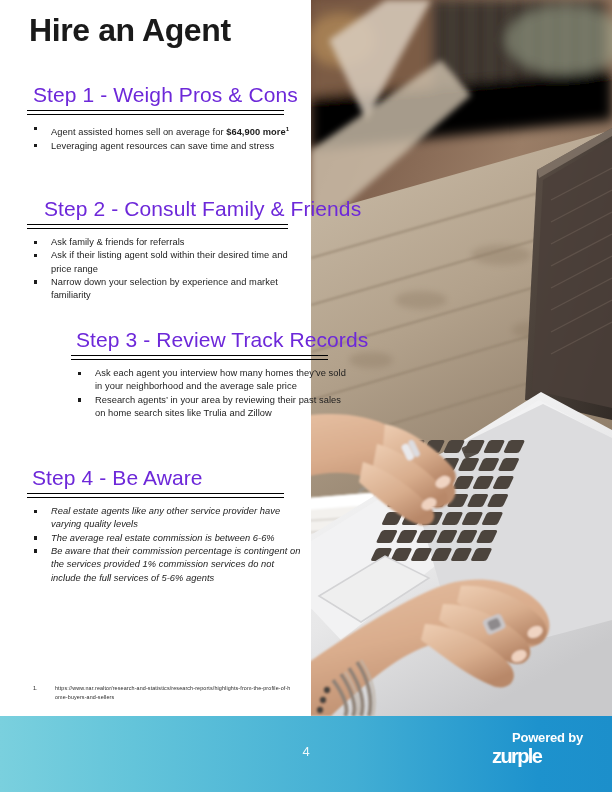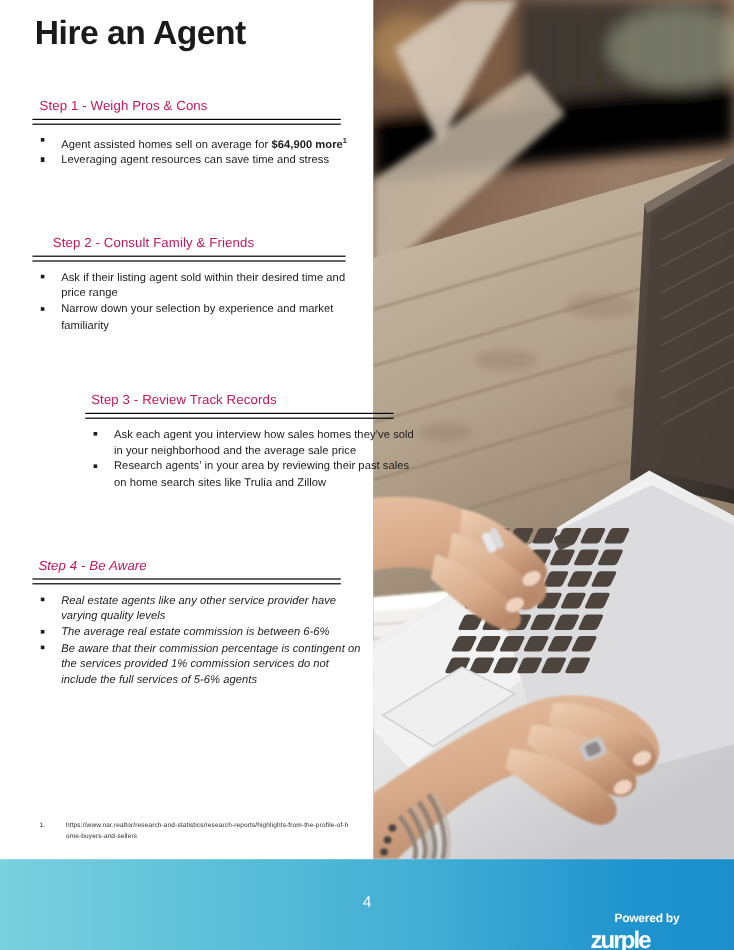--- a/index.html
+++ b/index.html
@@ -31,32 +31,32 @@
   .content {
     position:absolute;
     left:0; top:0;
     width:311px; height:716px;
     background:#ffffff;
   }
 
   .doc-title {
     position:absolute;
     left:29px; top:14px;
-    font-size:28px;
+    font-size:32px;
     font-weight:bold;
     letter-spacing:-0.4px;
     color:#1a1a1a;
     line-height:1.0;
   }
 
   .section { position:absolute; left:0; width:311px; }
 
   .section-heading {
-    font-size:11px;
-    color:#be185d;
+    font-size:21px;
+    color:#6d28d9;
     letter-spacing:0.1px;
     line-height:1.15;
     white-space:nowrap;
   }
 
   .rule-double {
     margin-top:3px;
     height:5px;
     border-top:1.2px solid #000;
     border-bottom:1.2px solid #000;
@@ -122,26 +122,25 @@
     opacity:0.92;
   }
   .brand {
     position:absolute;
     right:14px; top:16px;
     width:106px;
     text-align:left;
     color:#ffffff;
   }
   .brand .powered {
-    font-size:10px;
+    font-size:13px;
     font-weight:bold;
     letter-spacing:-0.2px;
     margin-left:20px;
     line-height:11px;
-    margin-top:28px;
   }
   .brand .zurple {
     font-size:20px;
     font-weight:bold;
     letter-spacing:-1.6px;
     line-height:30px;
     margin-top:-2px;
   }
 </style>
 </head>
@@ -409,36 +408,37 @@
       <ul class="bullets" style="margin-left:27px; width:275px;">
         <li><span class="sq"></span>Agent assisted homes sell on average for <span class="bold">$64,900 more</span><span class="sup">1</span></li>
         <li><span class="sq"></span><span>Leveraging agent resources can save time and stress</span></li>
       </ul>
     </div>
 
     <div class="section" style="top:197px;">
       <div class="section-heading" style="margin-left:44px;">Step 2 - Consult Family &amp; Friends</div>
       <div class="rule-double" style="margin-left:27px; width:261px;"></div>
       <ul class="bullets" style="margin-left:27px; width:278px;">
+        <li><span class="sq"></span><span>Ask family &amp; friends for referrals</span></li>
         <li><span class="sq"></span><span>Ask if their listing agent sold within their desired time and price range</span></li>
         <li><span class="sq"></span><span>Narrow down your selection by experience and market familiarity</span></li>
       </ul>
     </div>
 
     <div class="section" style="top:328px;padding-left:44px;">
       <div class="section-heading" style="margin-left:32px;">Step 3 - Review Track Records</div>
       <div class="rule-double" style="margin-left:27px; width:257px;"></div>
       <ul class="bullets" style="margin-left:27px; width:277px;">
-        <li><span class="sq"></span><span>Ask each agent you interview how sales homes they’ve sold in your neighborhood and the average sale price</span></li>
+        <li><span class="sq"></span><span>Ask each agent you interview how many homes they’ve sold in your neighborhood and the average sale price</span></li>
         <li><span class="sq"></span><span>Research agents’ in your area by reviewing their past sales on home search sites like Trulia and Zillow</span></li>
       </ul>
     </div>
 
     <div class="section" style="top:466px;">
-      <div class="section-heading" style="margin-left:32px;font-style:italic;">Step 4 - Be Aware</div>
+      <div class="section-heading" style="margin-left:32px;">Step 4 - Be Aware</div>
       <div class="rule-double" style="margin-left:27px; width:257px;"></div>
       <ul class="bullets" style="margin-left:27px; width:278px;font-style:italic;">
         <li><span class="sq"></span><span>Real estate agents like any other service provider have varying quality levels</span></li>
         <li><span class="sq"></span><span>The average real estate commission is between 6-6%</span></li>
         <li><span class="sq"></span><span>Be aware that their commission percentage is contingent on the services provided  1% commission services do not include the full services of 5-6% agents</span></li>
       </ul>
     </div>
 
     <div class="footnote">
       <span class="num">1.</span>

